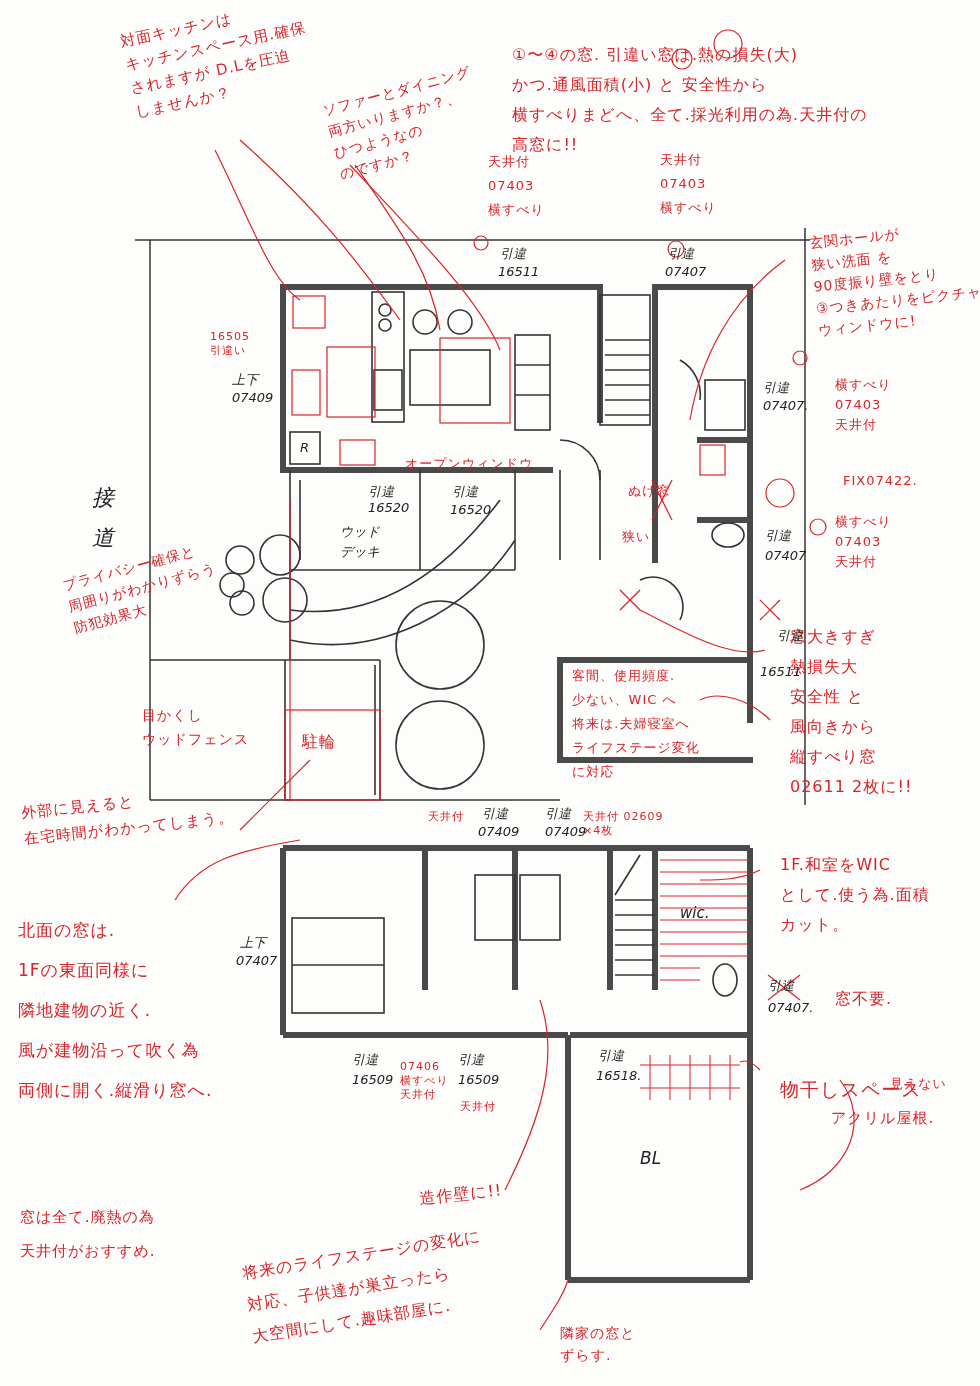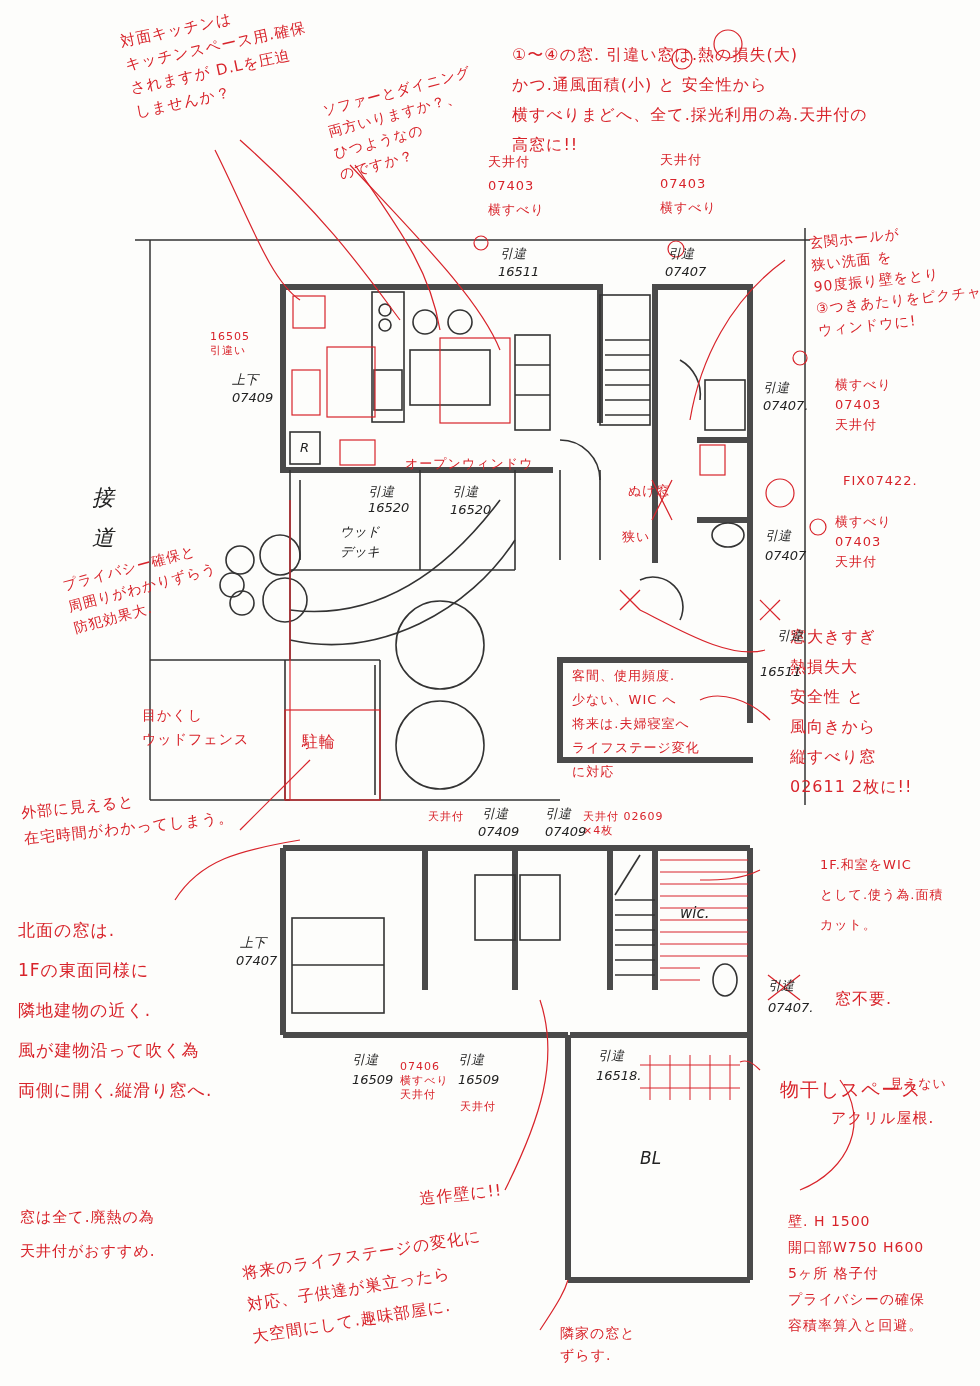--- a/index.html
+++ b/index.html
@@ -242,32 +242,27 @@
 風が建物沿って吹く為
 両側に開く.縦滑り窓へ.</div>
 <div class="note" style="left:20px;top:1200px;font-size:15px;line-height:34px;">窓は全て.廃熱の為
 天井付がおすすめ.</div>
 <div class="note rot-b" style="left:240px;top:1258px;font-size:16px;line-height:32px;">将来のライフステージの変化に
 対応、子供達が巣立ったら
 大空間にして.趣味部屋に.</div>
 <div class="note rot-d" style="left:418px;top:1185px;font-size:16px;">造作壁に!!</div>
 <div class="note" style="left:560px;top:1322px;font-size:14px;line-height:22px;">隣家の窓と
 ずらす.</div>
-<div class="note" style="left:780px;top:850px;font-size:13px;line-height:30px;margin-left:40px;">1F.和室をWIC
+<div class="note" style="left:780px;top:850px;font-size:16px;line-height:30px;">1F.和室をWIC
 として.使う為.面積
 カット。</div>
 <div class="note" style="left:835px;top:985px;font-size:16px;">窓不要.</div>
 <div class="note" style="left:780px;top:1076px;font-size:19px;">物干しスペース</div>
 <div class="note sm" style="left:890px;top:1075px;">見えない</div>
 <div class="note" style="left:800px;top:1105px;font-size:15px;margin-left:31px;">アクリル屋根.</div>
-<div class="note" style="left:788px;top:1208px;font-size:14px;line-height:26px;">壁. H 1500
-開口部W750 H600
-5ヶ所 格子付
-プライバシーの確保
-容積率算入と回避。</div>
 <div class="note" style="left:572px;top:664px;font-size:13px;line-height:24px;">客間、使用頻度.
 少ない、WIC へ
 将来は.夫婦寝室へ
 ライフステージ変化
 に対応</div>
 <div class="note sm" style="left:405px;top:455px;text-align:right;">オープンウィンドウ</div>
 <div class="note sm" style="left:622px;top:528px;">狭い</div>
 <div class="note sm" style="left:628px;top:482px;">ぬけ窓</div>
 <div class="note sm" style="left:797px;top:472px;margin-left:46px;">FIX07422.</div>
 <div class="note" style="left:302px;top:728px;font-size:16px;">駐輪</div>

